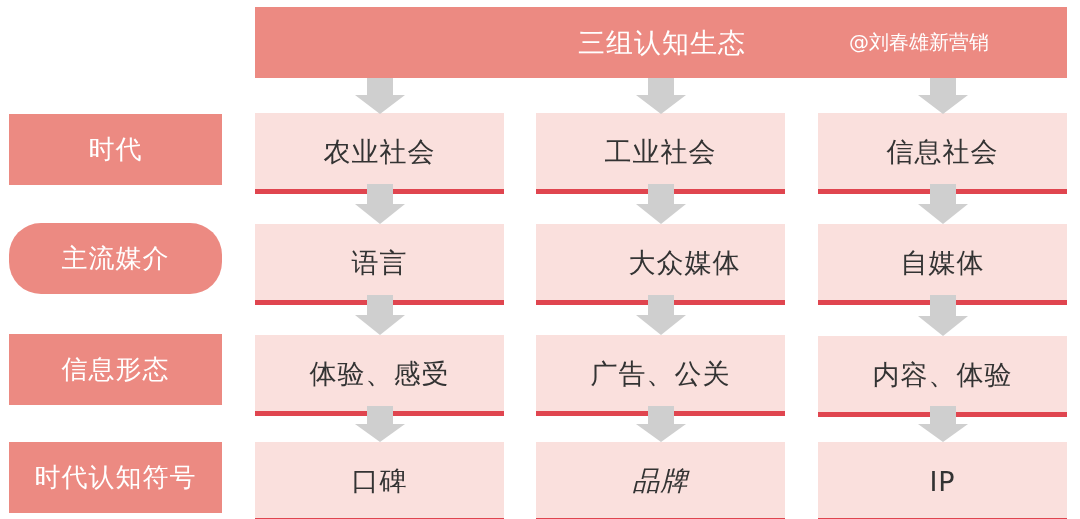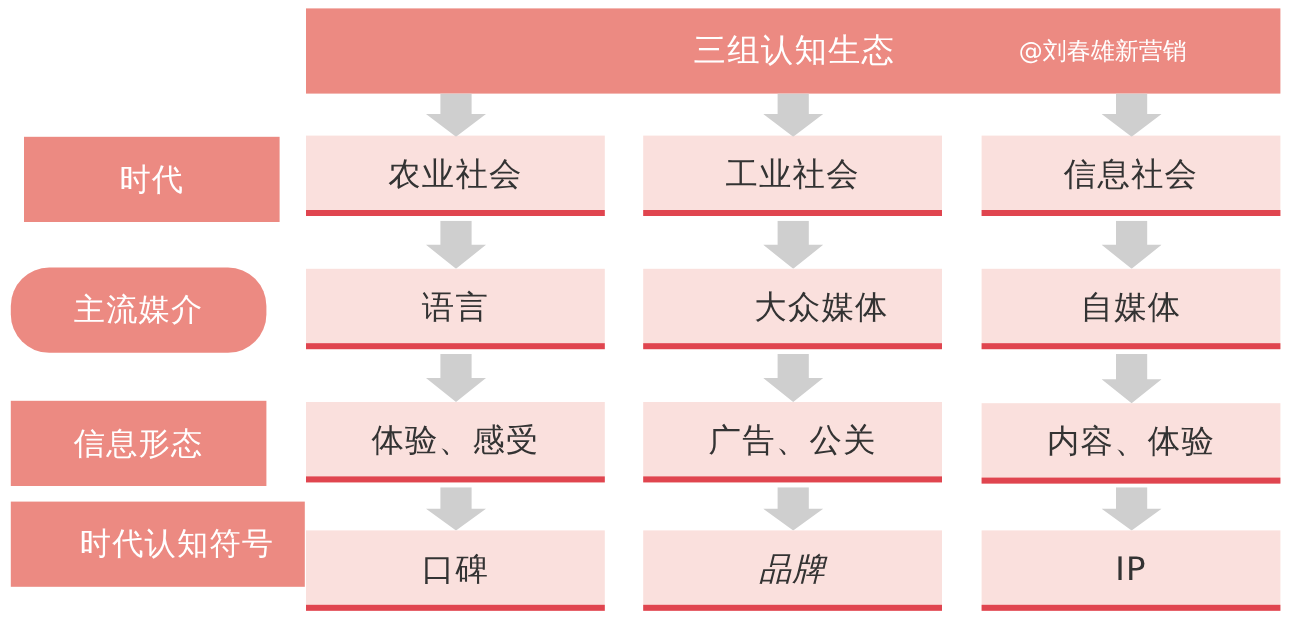--- a/index.html
+++ b/index.html
@@ -7,39 +7,39 @@
          font-family: "DejaVu Sans", "Liberation Sans", sans-serif; }
   .header { position: absolute; left: 255px; top: 7px; width: 812px; height: 71px;
             background: #EC8A82; }
   .header-title { position: absolute; left: 323px; top: 0; height: 71px; line-height: 71px;
                   color: #ffffff; font-size: 27px; letter-spacing: 1px; white-space: nowrap; }
   .header-credit { position: absolute; left: 594px; top: 0; height: 71px; line-height: 71px;
                    color: #ffffff; font-size: 20px; white-space: nowrap; }
   .label-box { position: absolute; left: 9px; width: 213px; height: 71px; background: #EC8A82;
                color: #ffffff; font-size: 26px; display: flex; align-items: center; justify-content: center;
                letter-spacing: 1px; white-space: nowrap; }
-  .cell { position: absolute; width: 249px; height: 67px; background: #FAE0DD; box-sizing: border-box;
+  .cell { position: absolute; width: 249px; height: 81px; background: #FAE0DD; box-sizing: border-box;
           border-bottom: 5px solid #E0454F; color: #333333; font-size: 27px;
           display: flex; align-items: center; justify-content: center; padding-top: 2px;
           letter-spacing: 1px; white-space: nowrap; }
   .arrow { position: absolute; width: 50px; height: 36px; }
   .arrow svg { display: block; }
 </style>
 </head>
 <body>
 
 <div class="header">
   <span class="header-title">三组认知生态</span>
   <span class="header-credit">@刘春雄新营销</span>
 </div>
 
-<div class="label-box" style="top:114px;margin-left:11px;">时代</div>
+<div class="label-box" style="top:114px;">时代</div>
 <div class="label-box" style="top:223px;border-radius:32px;">主流媒介</div>
 <div class="label-box" style="top:334px;">信息形态</div>
-<div class="label-box" style="top:418px;padding-left:32px;">时代认知符号</div>
+<div class="label-box" style="top:442px;">时代认知符号</div>
 
 <div class="cell" style="left:255px; top:113px;">农业社会</div>
 <div class="cell" style="left:536px; top:113px;">工业社会</div>
 <div class="cell" style="left:818px; top:113px;">信息社会</div>
 
 <div class="cell" style="left:255px; top:224px;">语言</div>
 <div class="cell" style="left:536px; top:224px;padding-left:48px;">大众媒体</div>
 <div class="cell" style="left:818px; top:224px;">自媒体</div>
 
 <div class="cell" style="left:255px; top:335px;">体验、感受</div>

